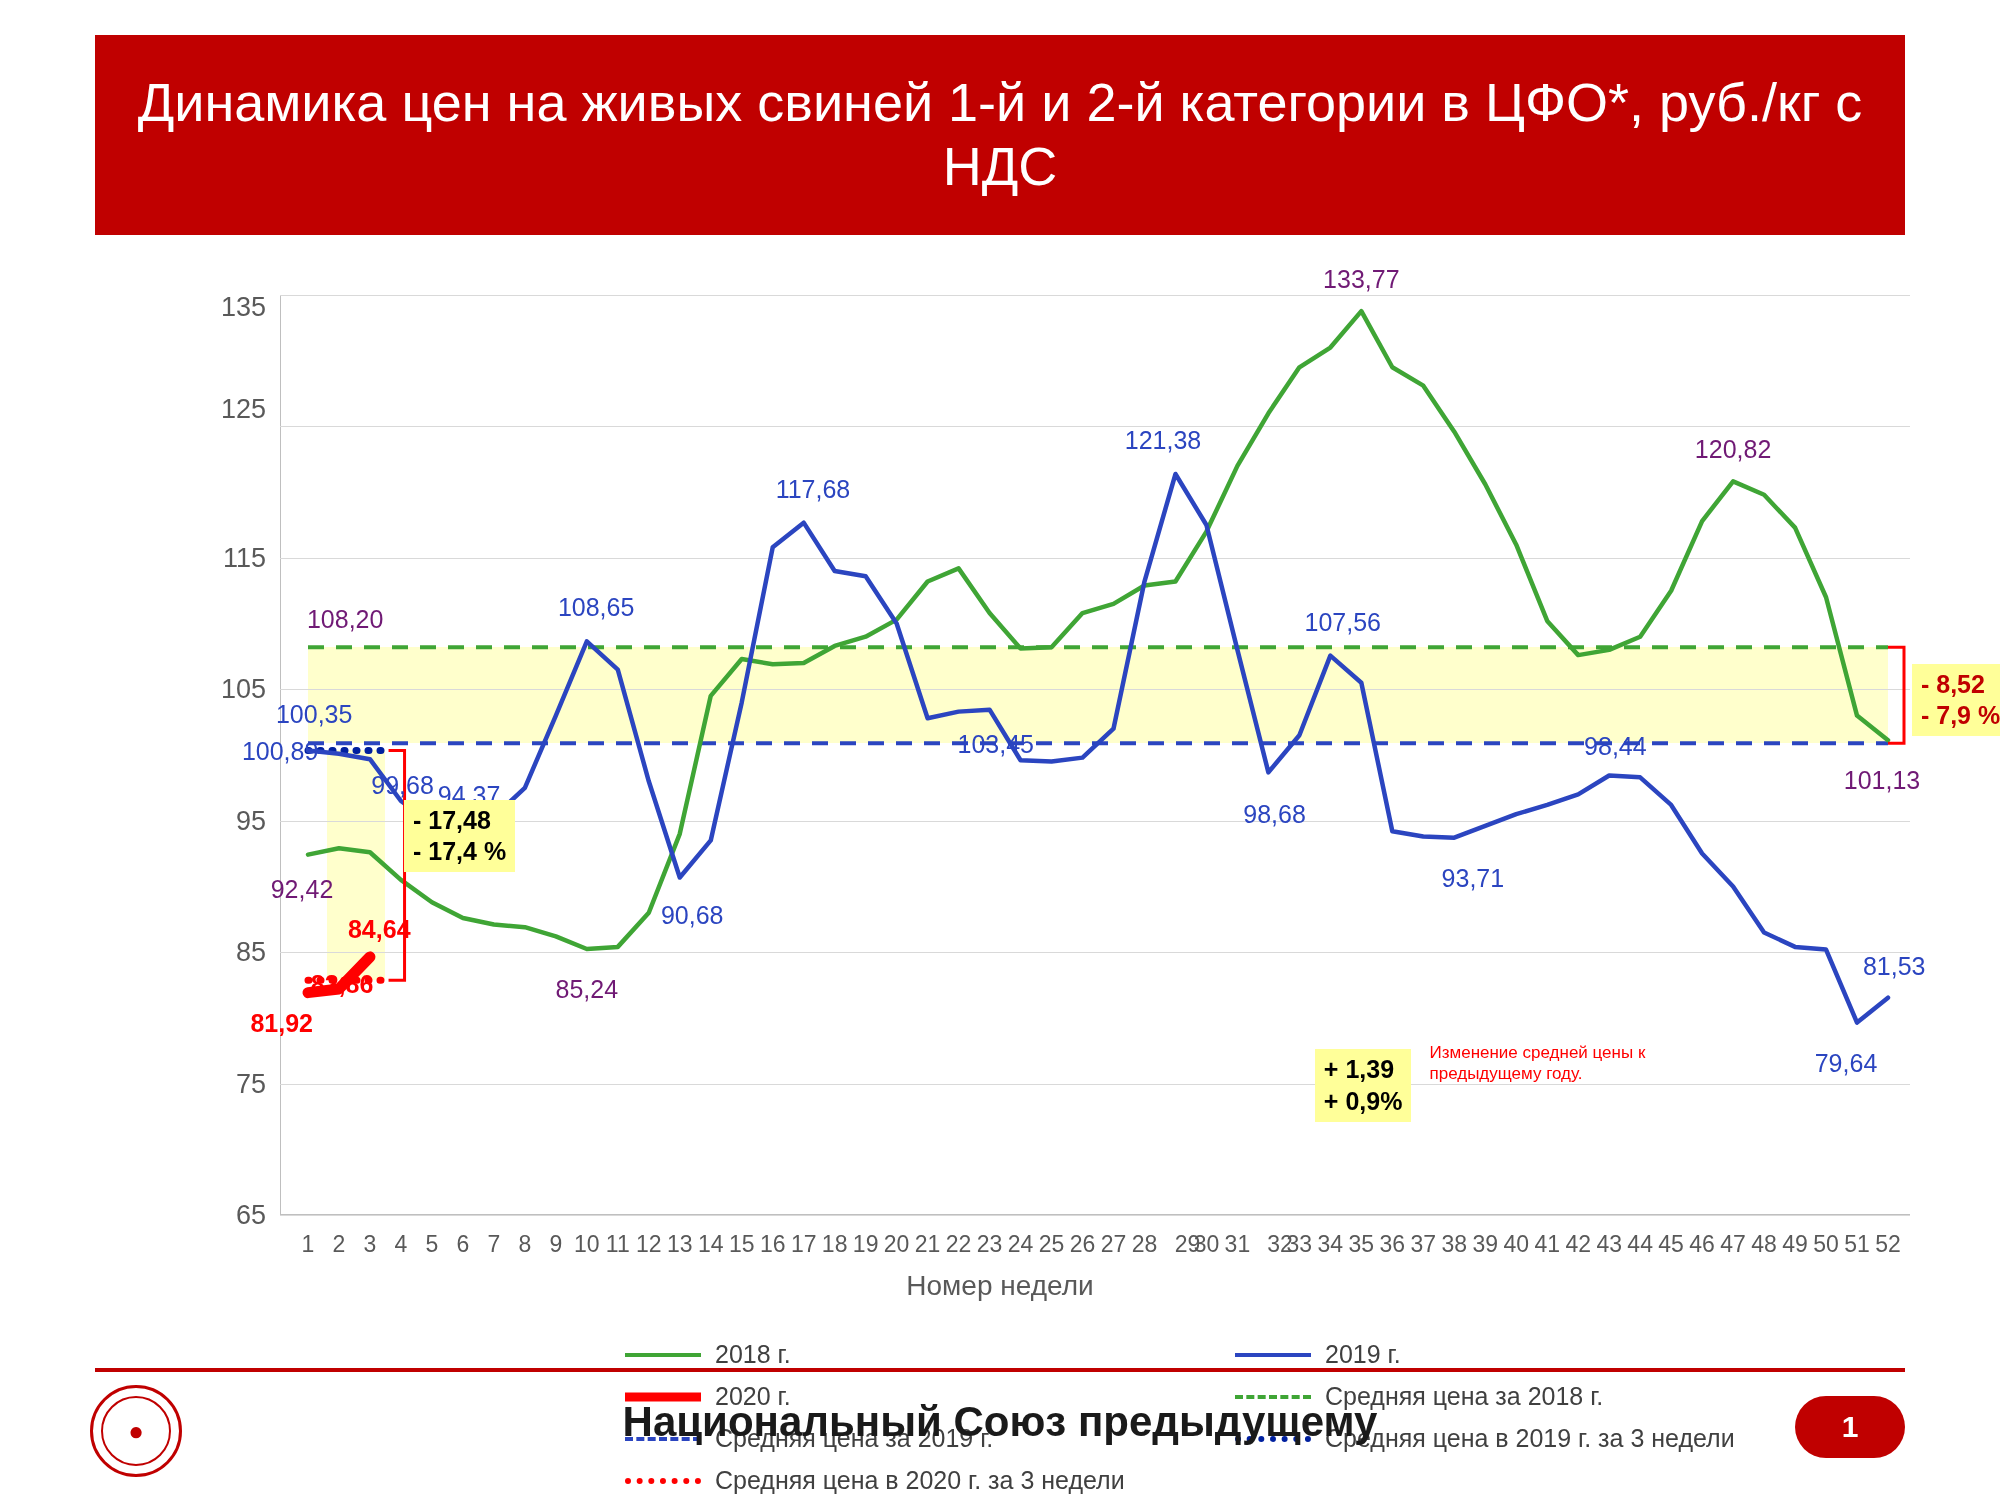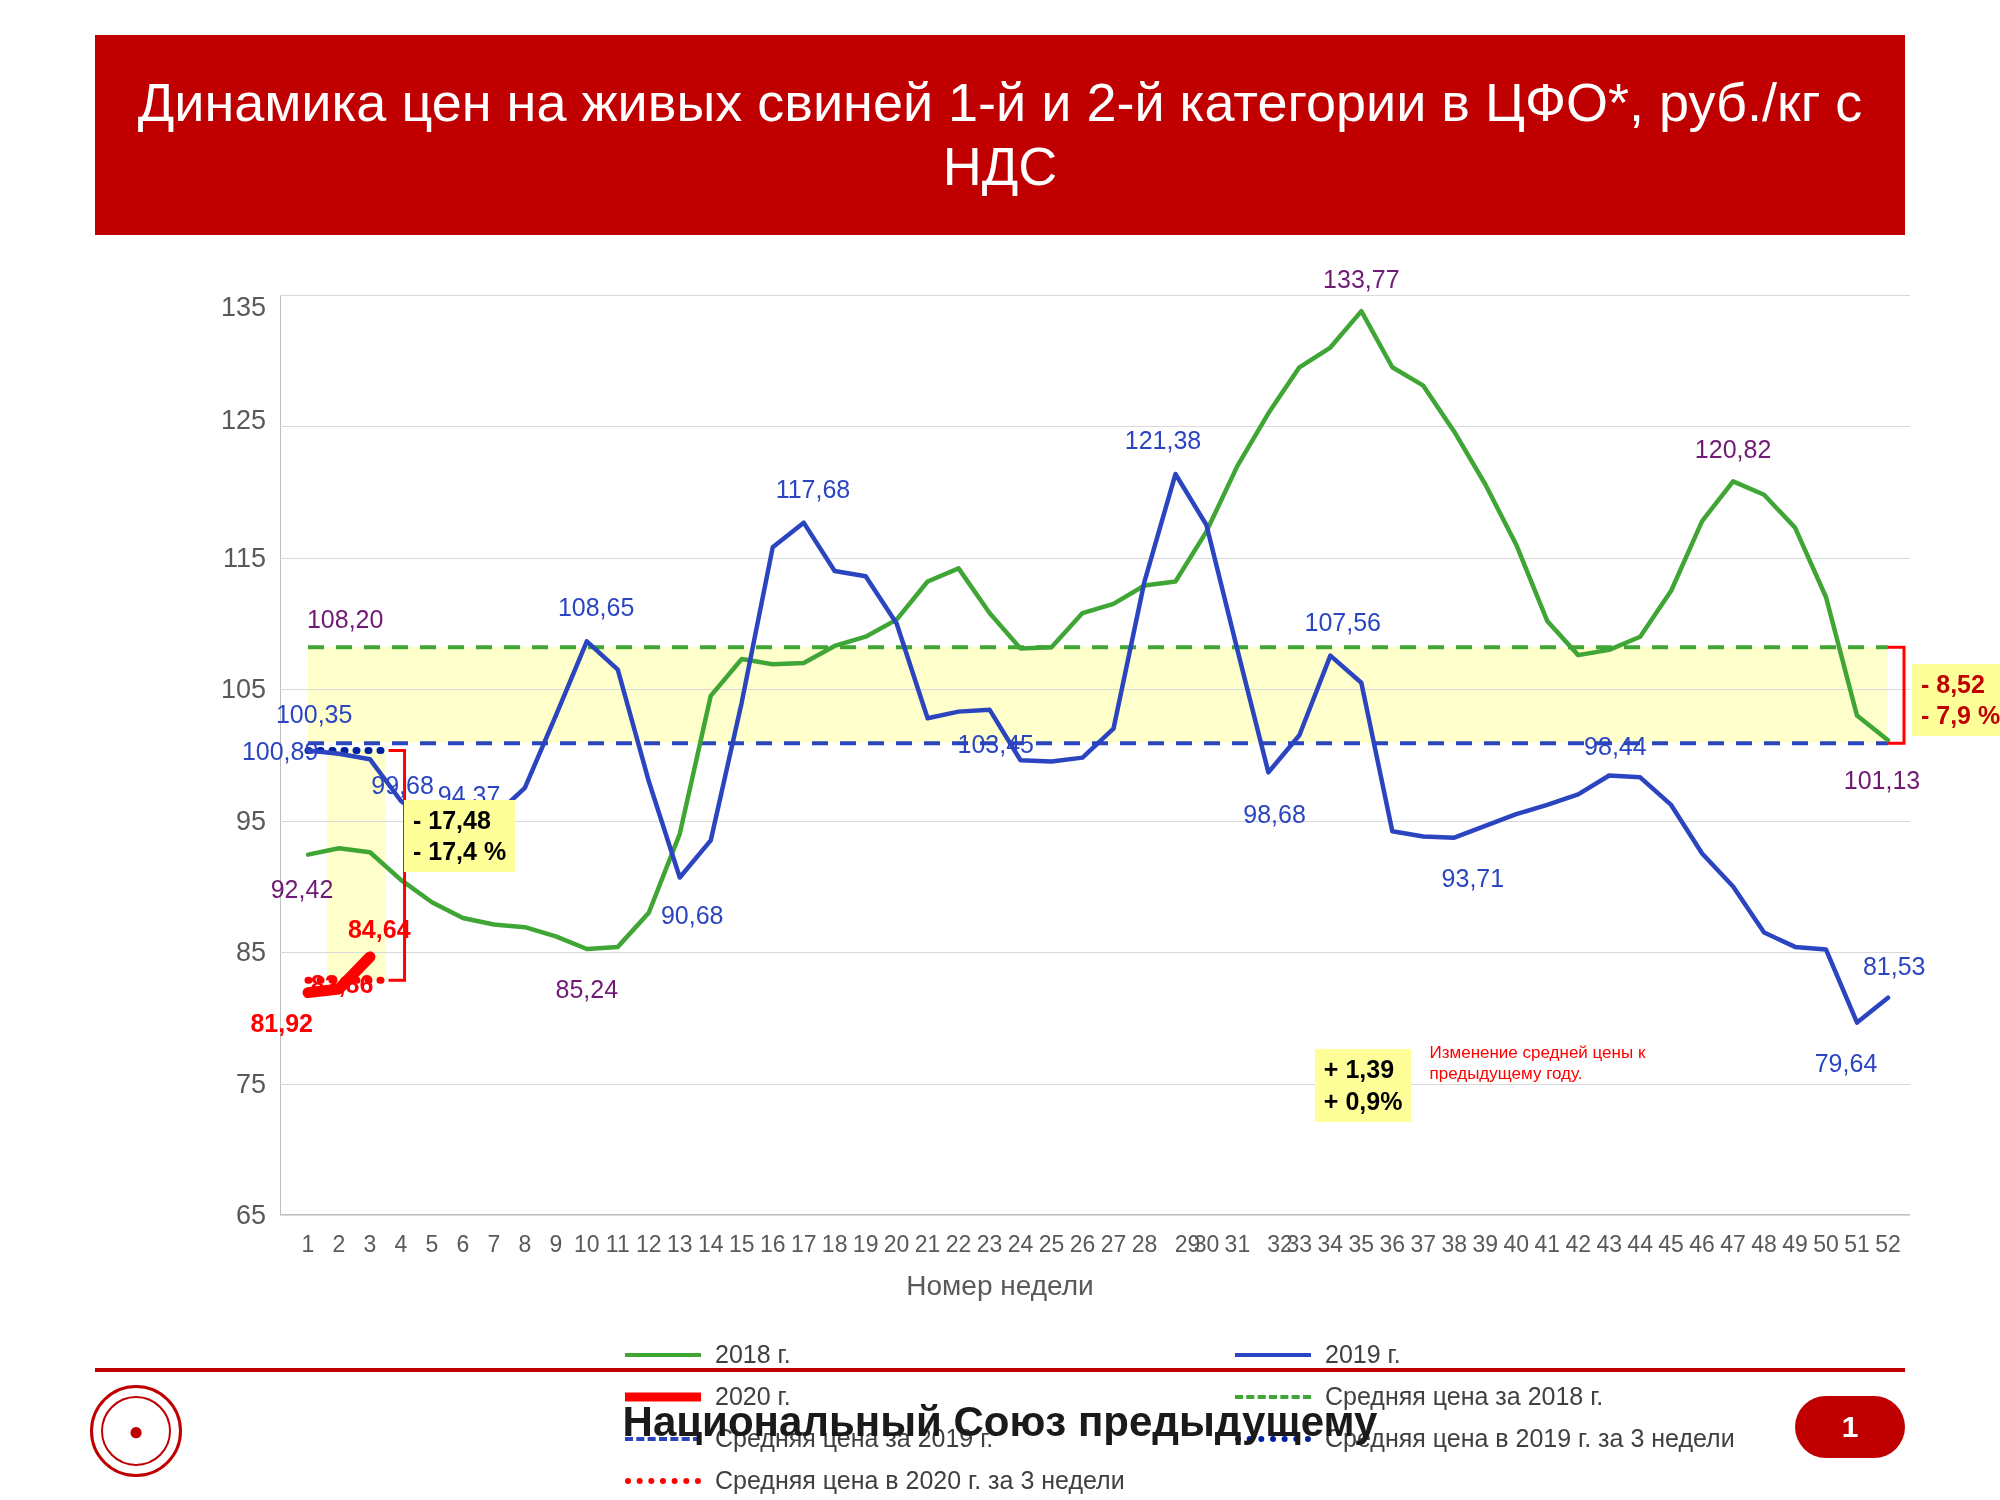--- a/index.html
+++ b/index.html
@@ -84,21 +84,21 @@
           <div class="ylabel" style="top: 788.571px;">75</div>
           <div class="gridline" style="top: 657.143px;"></div>
           <div class="ylabel" style="top: 657.143px;">85</div>
           <div class="gridline" style="top: 525.714px;"></div>
           <div class="ylabel" style="top: 525.714px;">95</div>
           <div class="gridline" style="top: 394.286px;"></div>
           <div class="ylabel" style="top: 394.286px;">105</div>
           <div class="gridline" style="top: 262.857px;"></div>
           <div class="ylabel" style="top: 262.857px;">115</div>
           <div class="gridline" style="top: 131.429px;"></div>
-          <div class="ylabel" style="top: 125px;">125</div>
+          <div class="ylabel" style="top: 114px;">125</div>
           <div class="gridline" style="top: 0px;"></div>
           <div class="ylabel" style="top: 12px;">135</div>
           <div class="xlabel" style="left: 28px;">1</div>
           <div class="xlabel" style="left: 58.9804px;">2</div>
           <div class="xlabel" style="left: 89.9608px;">3</div>
           <div class="xlabel" style="left: 120.941px;">4</div>
           <div class="xlabel" style="left: 151.922px;">5</div>
           <div class="xlabel" style="left: 182.902px;">6</div>
           <div class="xlabel" style="left: 213.882px;">7</div>
           <div class="xlabel" style="left: 244.863px;">8</div>

